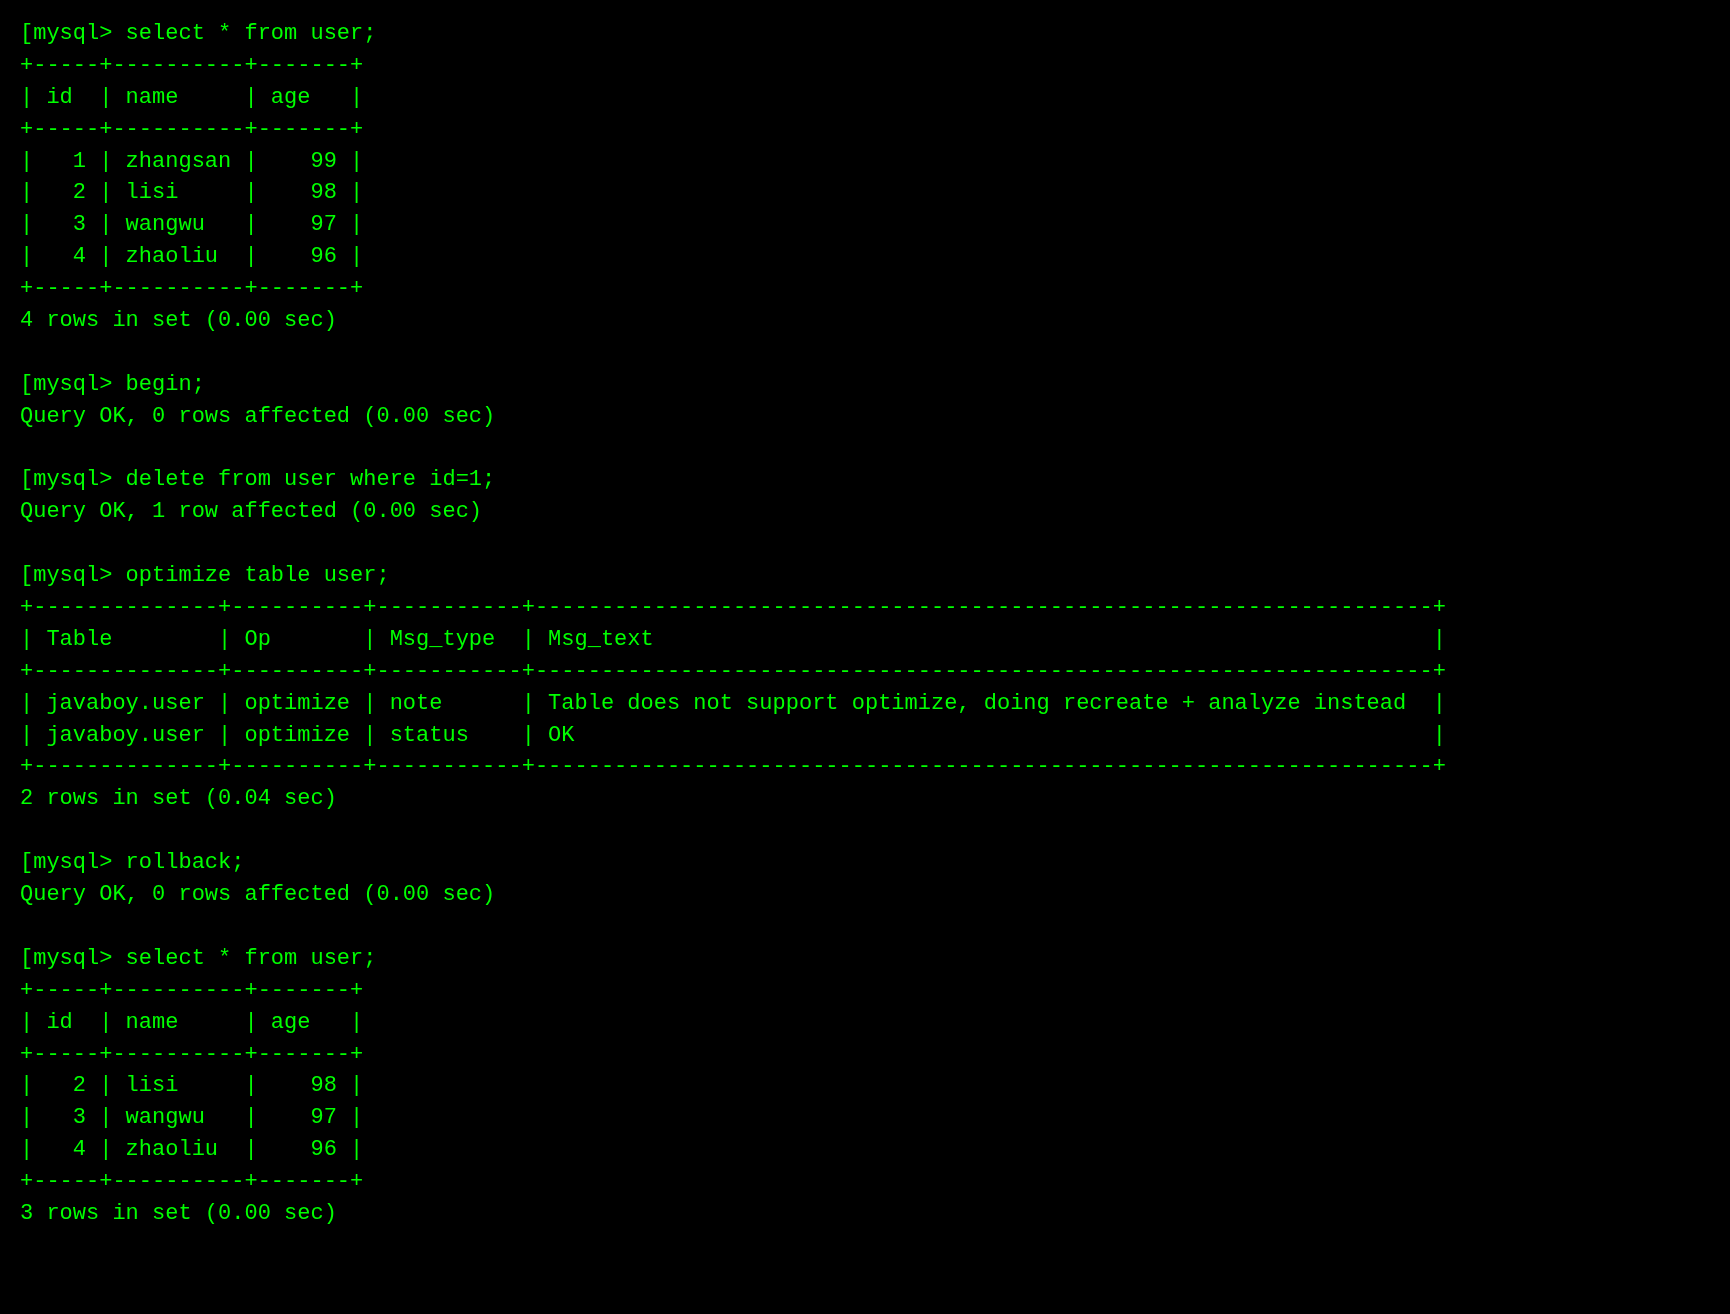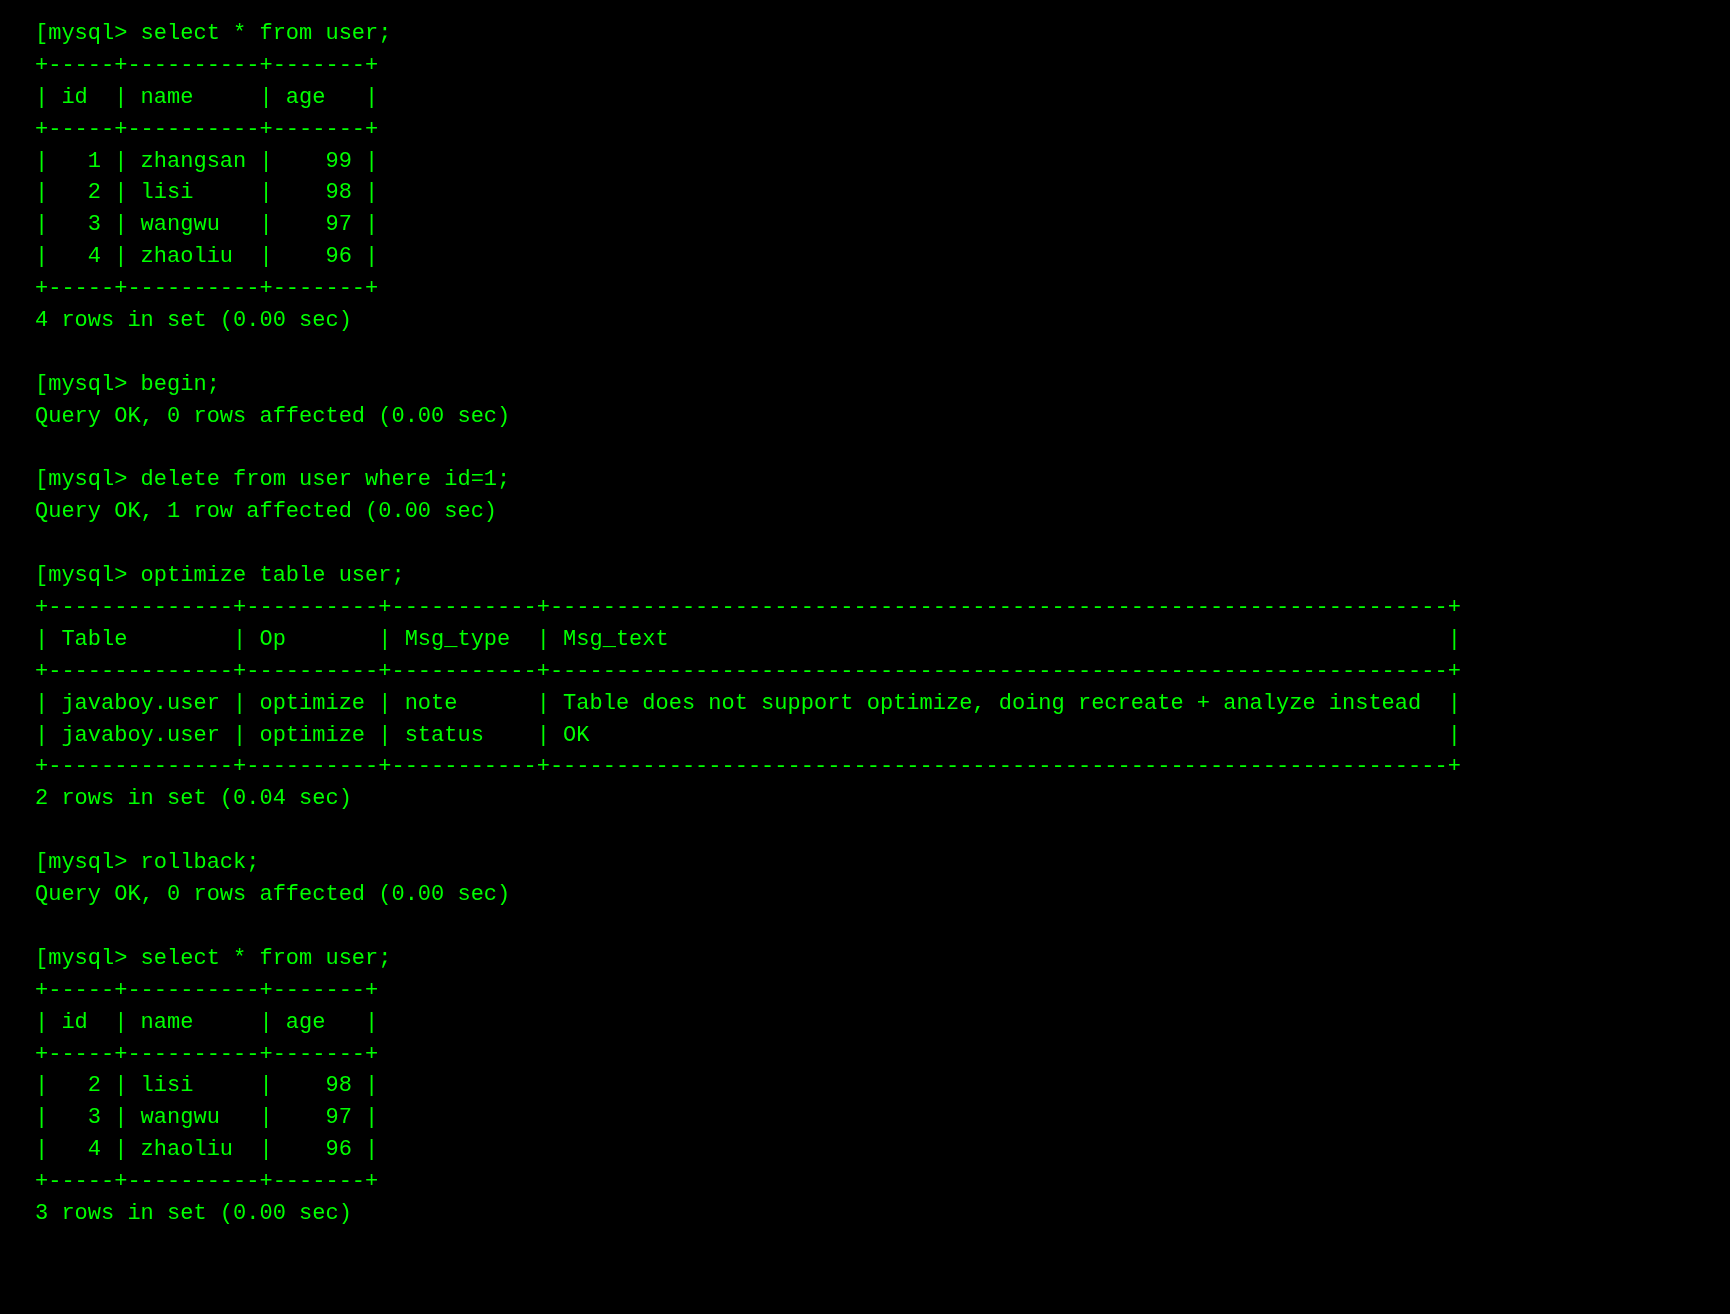--- a/index.html
+++ b/index.html
@@ -16,21 +16,20 @@
       padding: 18px 20px;
       width: 1730px;
       min-height: 1314px;
     }
     pre {
       white-space: pre;
       font-family: 'Courier New', Courier, monospace;
       font-size: 22px;
       line-height: 1.45;
       color: #00ff00;
-      margin-left: 15px;
     }
     .terminal-content {
       display: block;
     }
   </style>
 </head>
 <body>
 
 <div class="terminal-content">
   <pre id="terminal-pre">[mysql&gt; select * from user;

